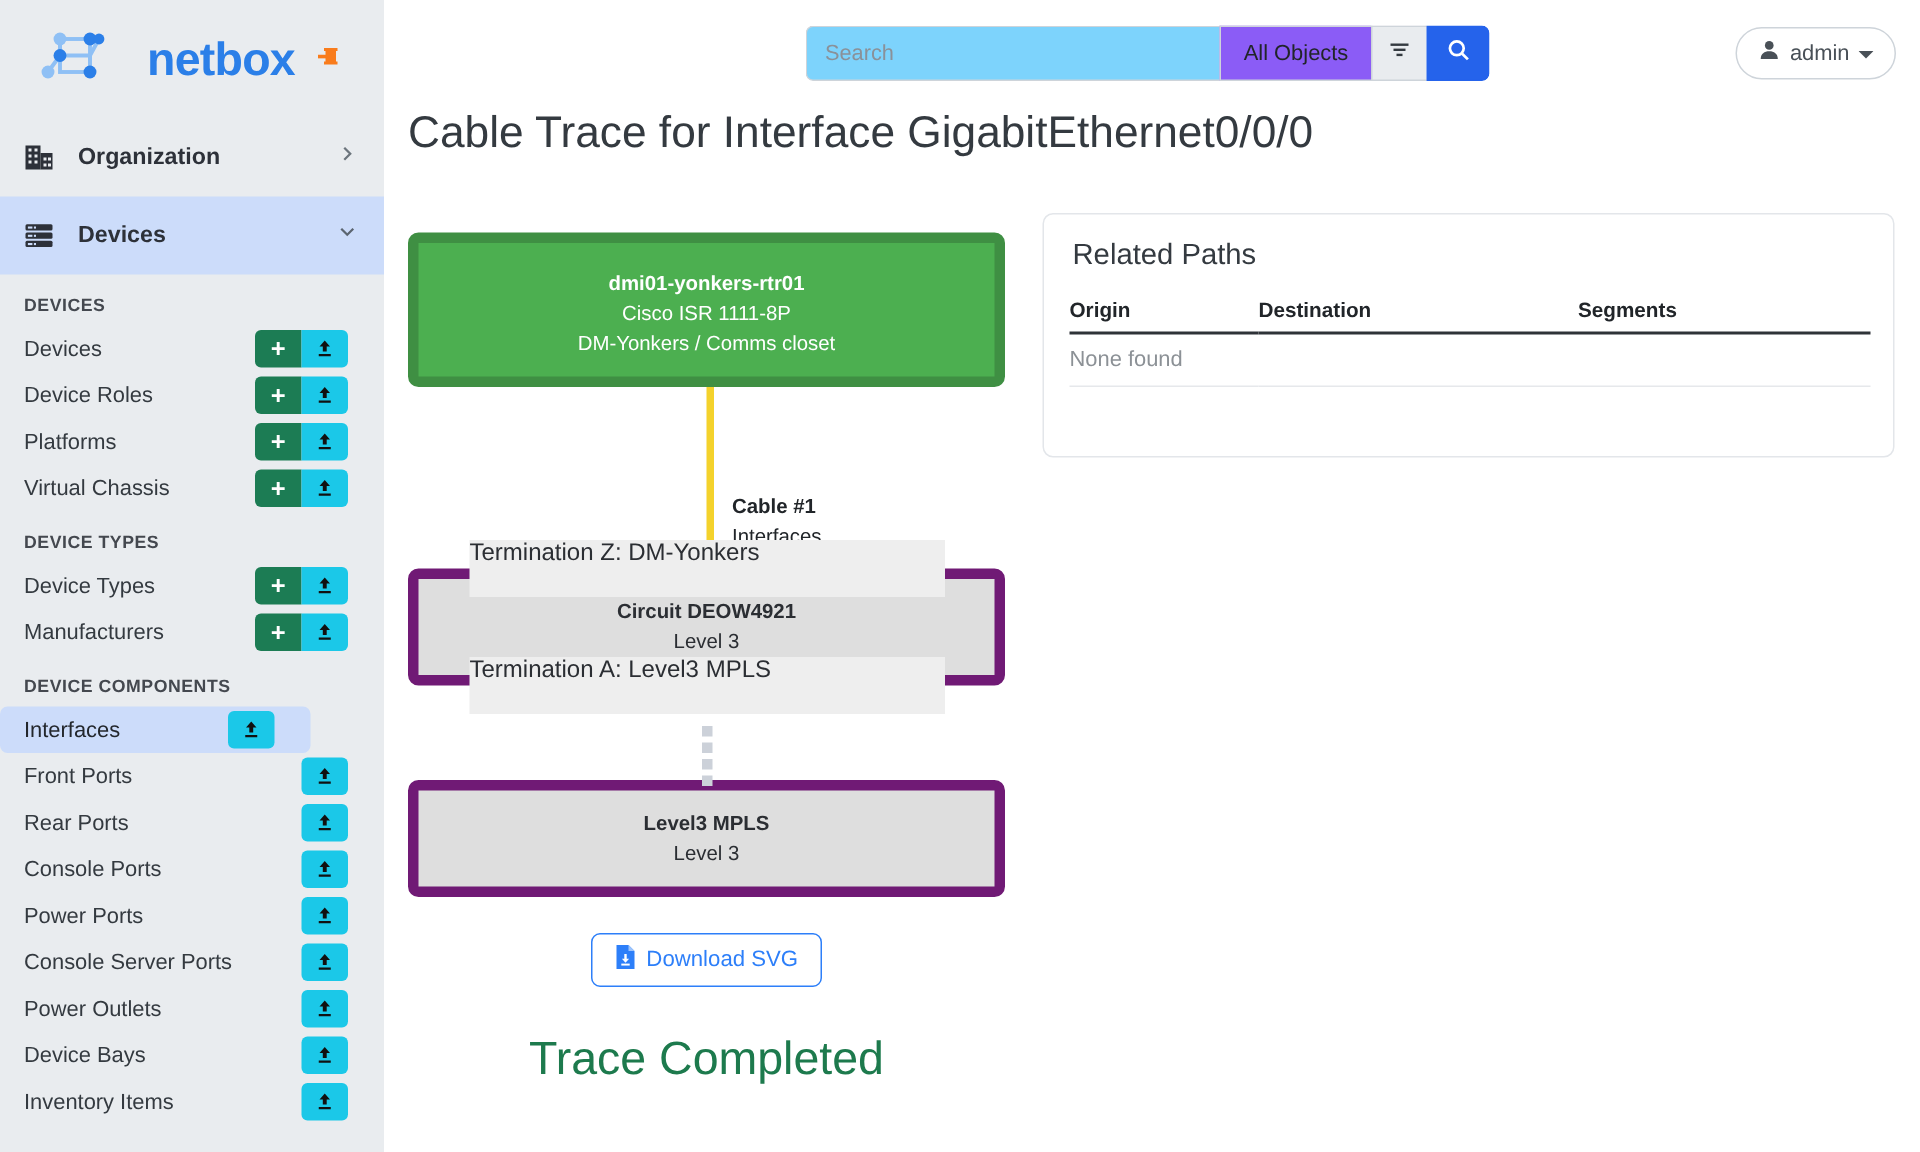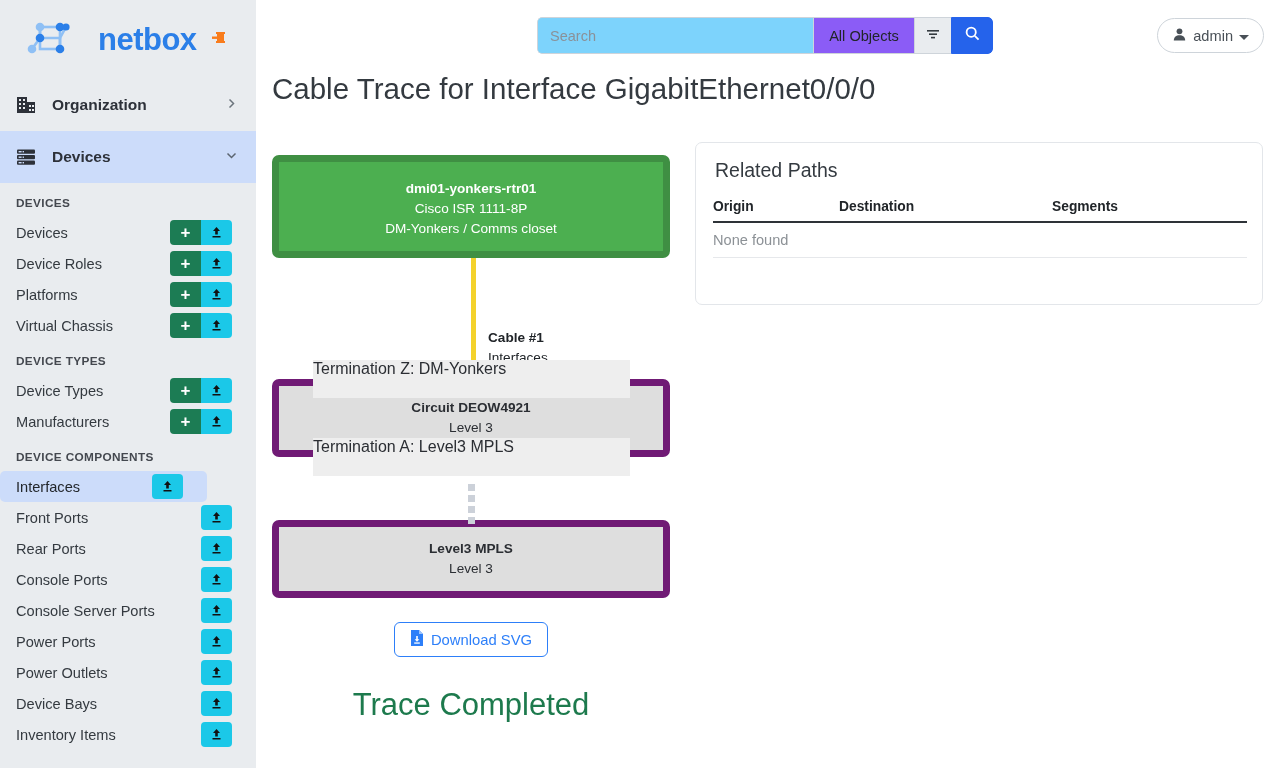--- a/index.html
+++ b/index.html
@@ -422,32 +422,32 @@
     <span class="btn-group">
       <span class="mini-btn mini-up solo">
         <svg width="13" height="13" viewBox="0 0 13 13" fill="#111">
             <path d="M6.5 1 L10 5 H7.8 V8.4 H5.2 V5 H3 Z"></path>
             <rect x="2.5" y="10" width="8" height="1.5"></rect>
           </svg>
       </span>
     </span>
   </div>
   <div class="nav-row">
+    <span class="lbl">Power Ports</span>
+    <span class="btn-group">
+      <span class="mini-btn mini-up solo">
+        <svg width="13" height="13" viewBox="0 0 13 13" fill="#111">
+            <path d="M6.5 1 L10 5 H7.8 V8.4 H5.2 V5 H3 Z"></path>
+            <rect x="2.5" y="10" width="8" height="1.5"></rect>
+          </svg>
+      </span>
+    </span>
+  </div>
+  <div class="nav-row">
     <span class="lbl">Console Server Ports</span>
-    <span class="btn-group">
-      <span class="mini-btn mini-up solo">
-        <svg width="13" height="13" viewBox="0 0 13 13" fill="#111">
-            <path d="M6.5 1 L10 5 H7.8 V8.4 H5.2 V5 H3 Z"></path>
-            <rect x="2.5" y="10" width="8" height="1.5"></rect>
-          </svg>
-      </span>
-    </span>
-  </div>
-  <div class="nav-row">
-    <span class="lbl">Power Ports</span>
     <span class="btn-group">
       <span class="mini-btn mini-up solo">
         <svg width="13" height="13" viewBox="0 0 13 13" fill="#111">
             <path d="M6.5 1 L10 5 H7.8 V8.4 H5.2 V5 H3 Z"></path>
             <rect x="2.5" y="10" width="8" height="1.5"></rect>
           </svg>
       </span>
     </span>
   </div>
   <div class="nav-row">

